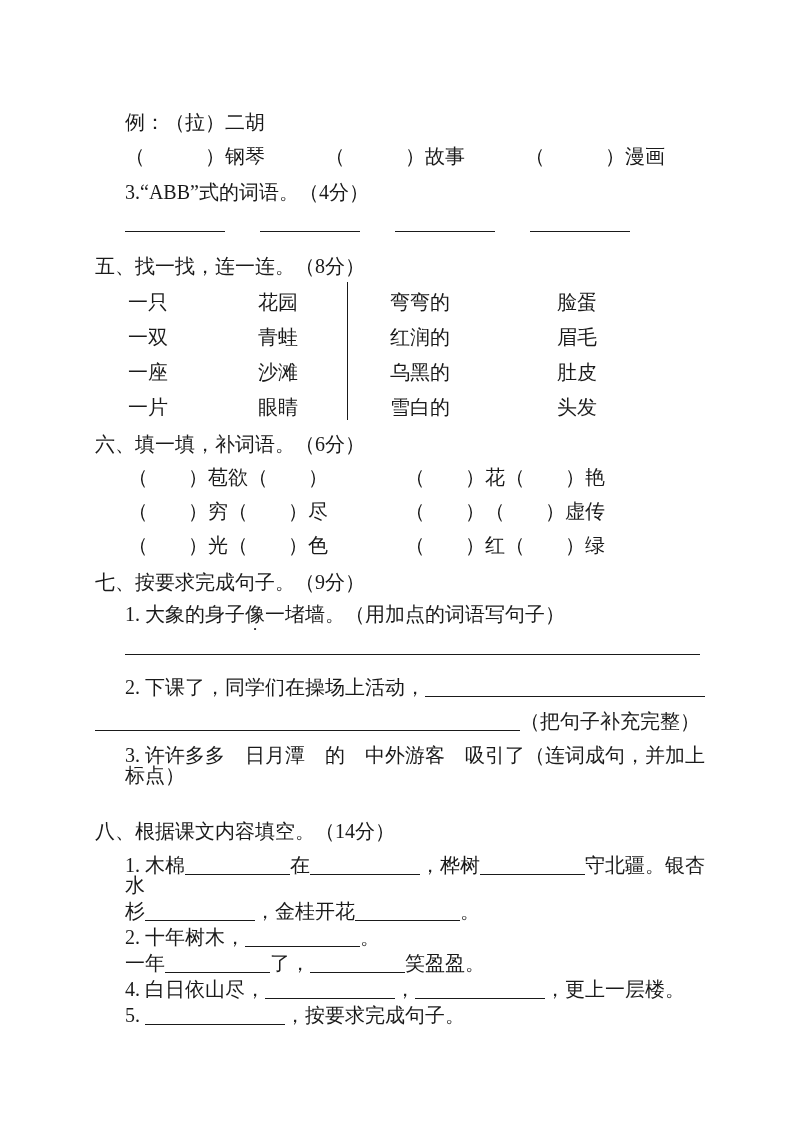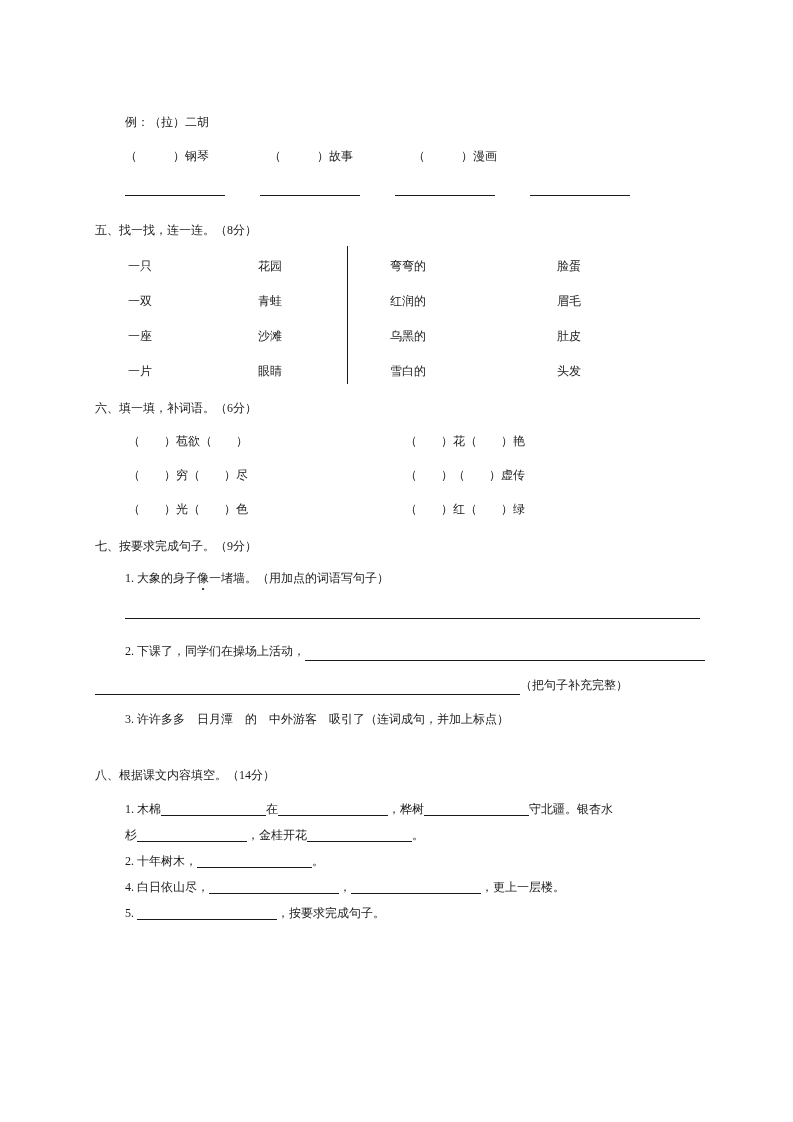--- a/index.html
+++ b/index.html
@@ -1,21 +1,21 @@
 <!DOCTYPE html>
 <html><head>
 <meta charset="utf-8">
 <style>
   * { margin:0; padding:0; box-sizing:border-box; }
   html,body { background:#e8e8e8; }
   .page {
     width:793px; height:1122px; margin:0 auto;
     background:#ffffff; color:#1a1a1a;
     font-family:"Liberation Serif","DejaVu Serif",serif;
-    font-size:12px; line-height:20px;
+    font-size:20px; line-height:20px;
     overflow:hidden; position:relative;
   }
   .content { padding:112px 88px 0 95px; }
   .line { position:relative; }
   .indent1 { margin-left:30px; }
 
   .blank {
     display:inline-block;
     border-bottom:1px solid #1a1a1a;
     height:14px;
@@ -84,20 +84,21 @@
   <div class="content">
 
     <div class="line indent1">例：（拉）二胡</div>
 
     <div class="paren-row indent1">
       <span>（　　　）钢琴</span>
       <span>（　　　）故事</span>
       <span>（　　　）漫画</span>
     </div>
 
+    <div class="line indent1 abb-line">3.“ABB”式的词语。（4分）</div>
 
     <div class="abb-blanks">
       <span class="blank w100"></span>
       <span class="blank w100"></span>
       <span class="blank w100"></span>
       <span class="blank w100"></span>
     </div>
 
     <div class="line sec-title">五、找一找，连一连。（8分）</div>
 
@@ -163,20 +164,23 @@
       <span>1. 木棉</span><span class="blank w105"></span><span>在</span><span class="blank w110"></span><span>，桦树</span><span class="blank w105"></span><span>守北疆。银杏水</span>
     </div>
     <div class="line s8-line">
       <span>杉</span><span class="blank w110"></span><span>，金桂开花</span><span class="blank w105"></span><span>。</span>
     </div>
 
     <div class="line s8-line">
       <span>2. 十年树木，</span><span class="blank w115"></span><span>。</span>
     </div>
 
+    <div class="line s8-line">
+      <span>一年</span><span class="blank w105"></span><span>了，</span><span class="blank w95"></span><span>笑盈盈。</span>
+    </div>
 
     <div class="line s8-line">
       <span>4. 白日依山尽，</span><span class="blank w130"></span><span>，</span><span class="blank w130"></span><span>，更上一层楼。</span>
     </div>
 
     <div class="line s8-line">
       <span>5. </span><span class="blank w140"></span><span>，按要求完成句子。</span>
     </div>
 
   </div>

